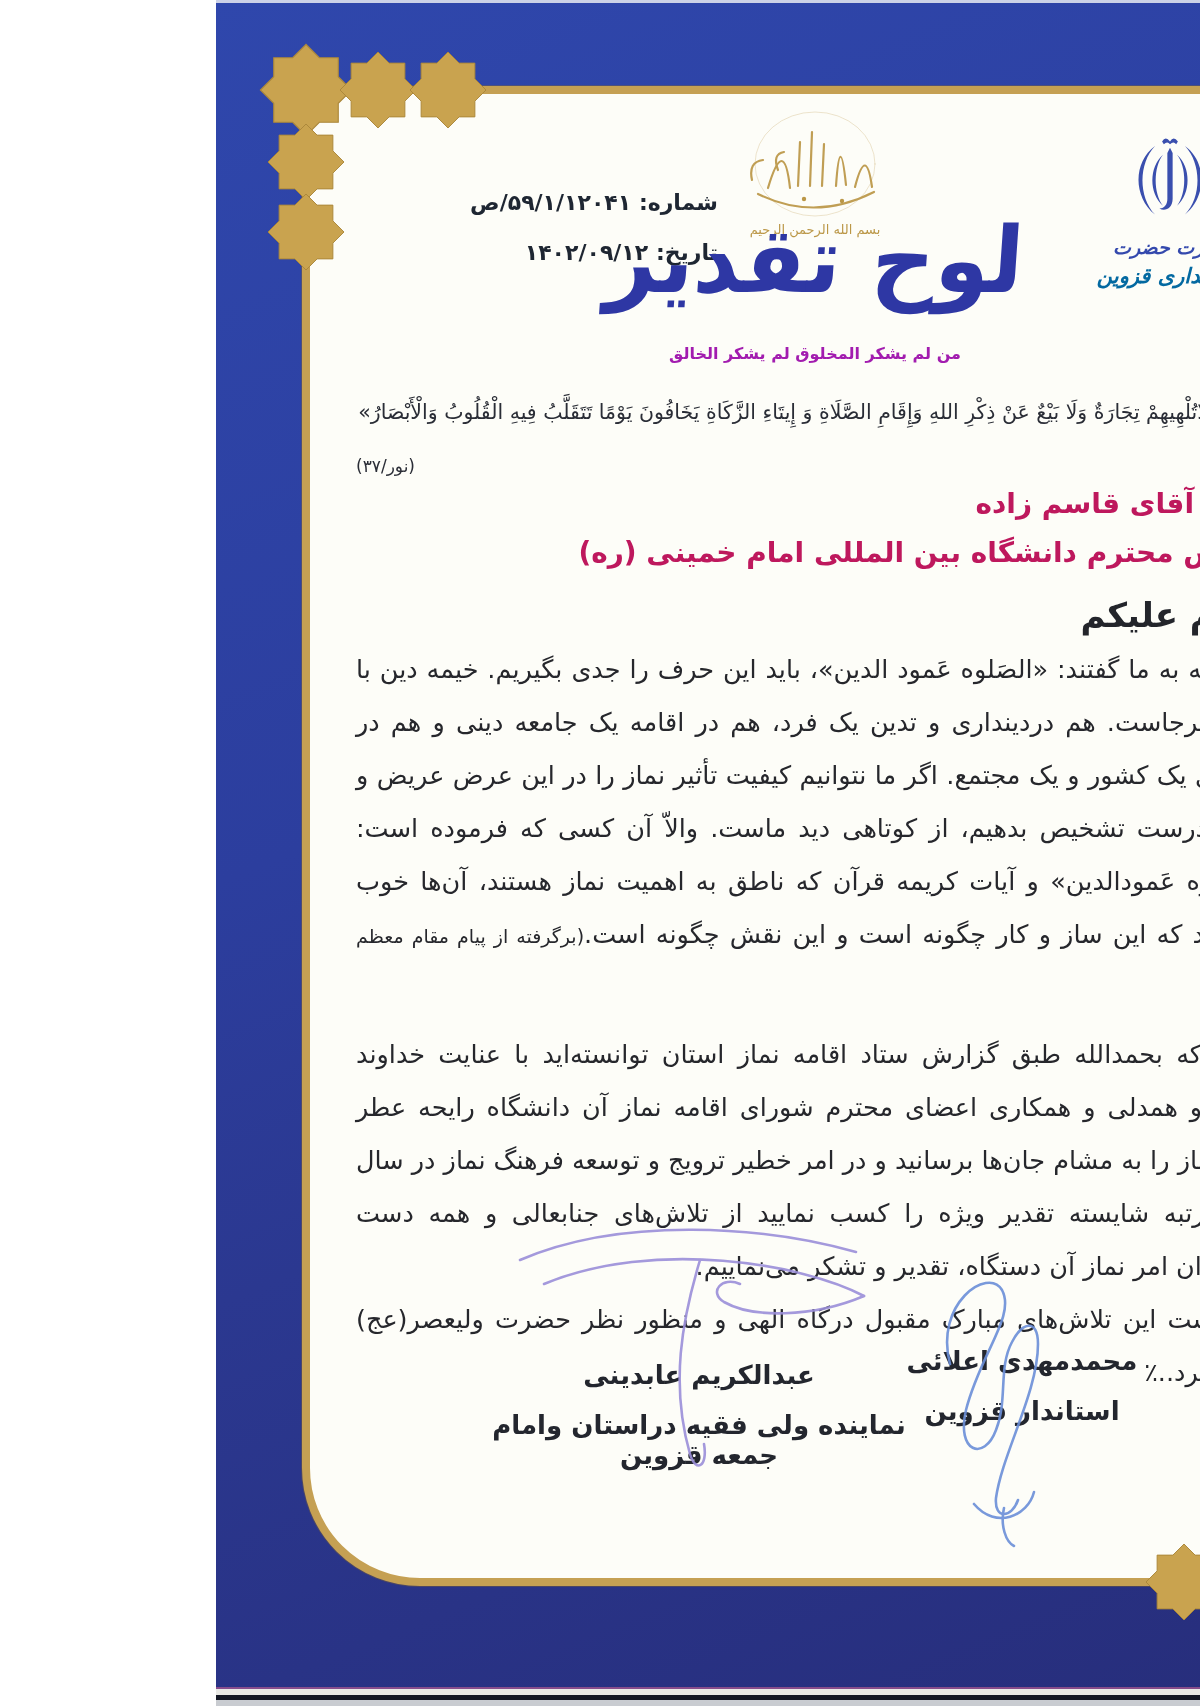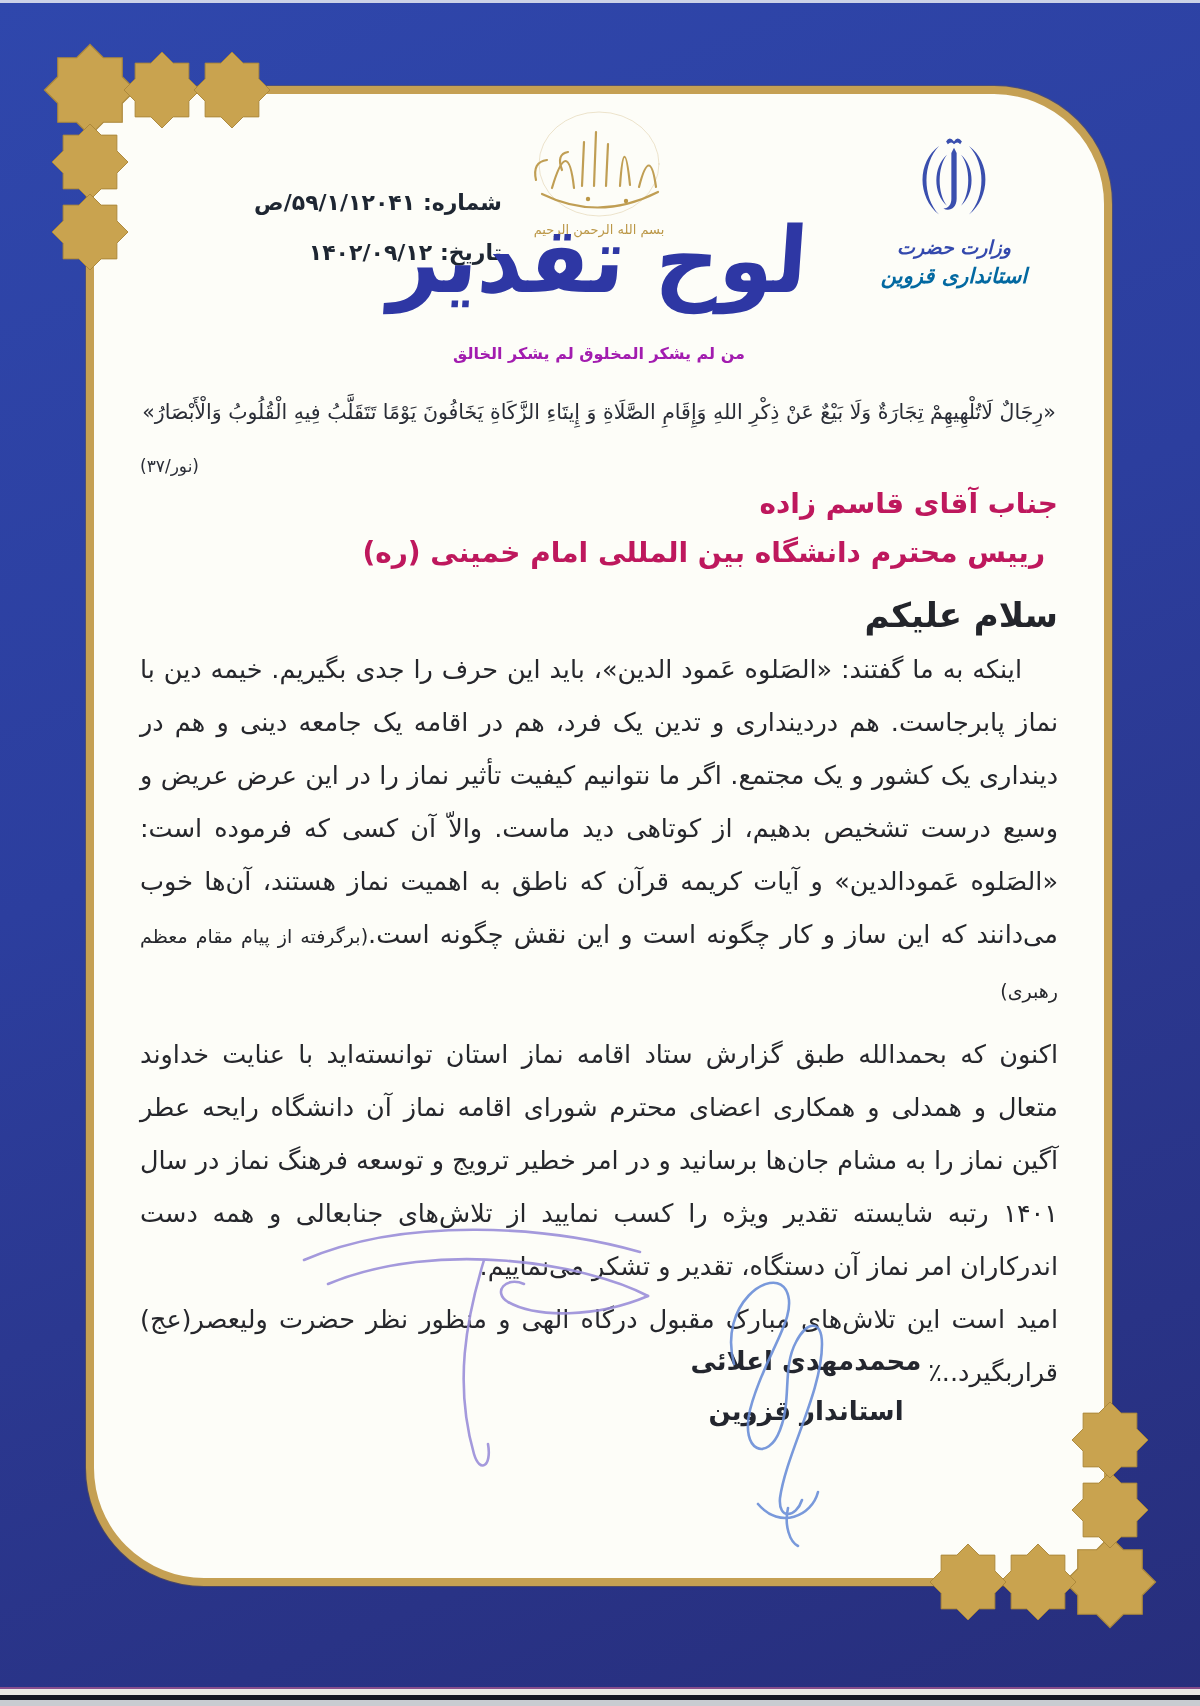--- a/index.html
+++ b/index.html
@@ -1,17 +1,17 @@
 <!DOCTYPE html>
 <html lang="fa" dir="rtl"><head>
 <meta charset="utf-8">
 <style>
   html,body{margin:0;padding:0;background:#ffffff;}
   .scan{
-    position:relative;width:1200px;height:1706px;overflow:hidden;
+    position:relative;width:984px;height:1706px;overflow:hidden;
     background:linear-gradient(158deg,#2f47ac 0%,#2c3e9e 42%,#2b3890 62%,#272e7c 100%);
     font-family:"DejaVu Sans",sans-serif;
   }
   .page{
     position:absolute;left:86px;top:86px;width:1026px;height:1500px;
     box-sizing:border-box;background:#fdfdf8;border:8px solid #c5a053;
     border-radius:14px 118px 14px 118px;
     box-shadow:0 0 0 1px rgba(140,105,35,.35);
   }
   .page *{direction:rtl;}
@@ -129,20 +129,24 @@
     <div class="body-block">
       <p class="p1"><span>اینکه به ما گفتند: «الصَلوه عَمود الدین»، باید این حرف را جدی بگیریم. خیمه دین با نماز پابرجاست. هم دردینداری و تدین یک فرد، هم در اقامه یک جامعه دینی و هم در دینداری یک کشور و یک مجتمع. اگر ما نتوانیم کیفیت تأثیر نماز را در این عرض عریض و وسیع درست تشخیص بدهیم، از کوتاهی دید ماست. والاّ آن کسی که فرموده است: «الصَلوه عَمودالدین» و آیات کریمه قرآن که ناطق به اهمیت نماز هستند، آن‌ها خوب می‌دانند که این ساز و کار چگونه است و این نقش چگونه است.</span><span class="source-note">(برگرفته از پیام مقام معظم رهبری)</span></p>
       <p>اکنون که بحمدالله طبق گزارش ستاد اقامه نماز استان توانسته‌اید با عنایت خداوند متعال و همدلی و همکاری اعضای محترم شورای اقامه نماز آن دانشگاه رایحه عطر آگین نماز را به مشام جان‌ها برسانید و در امر خطیر ترویج و توسعه فرهنگ نماز در سال ۱۴۰۱ رتبه شایسته تقدیر ویژه را کسب نمایید از تلاش‌های جنابعالی و همه دست اندرکاران امر نماز آن دستگاه، تقدیر و تشکر می‌نماییم.</p>
       <p>امید است این تلاش‌های مبارک مقبول درگاه الهی و منظور نظر حضرت ولیعصر(عج) قراربگیرد..٪</p>
     </div>
 
     <div class="sig-right">
       <p class="sig-name">محمدمهدی اعلائی</p>
       <p class="sig-title">استاندار قزوین</p>
     </div>
+    <div class="sig-left">
+      <p class="sig-name">عبدالکریم عابدینی</p>
+      <p class="sig-title">نماینده ولی فقیه دراستان وامام جمعه قزوین</p>
+    </div>
 
     <svg class="scribble-blue" viewBox="0 0 230 290">
       <g stroke="#6b8fd8" fill="none" stroke-width="2.6" stroke-linecap="round" opacity=".9">
         <path d="M46,106 C30,46 84,8 98,32 C112,58 76,96 62,152 C52,194 80,204 92,172 C104,142 94,110 108,84 C118,64 134,60 134,86 C134,134 98,196 92,240 C90,262 108,260 114,242"></path>
         <path d="M70,246 C92,272 124,258 130,234"></path>
         <path d="M100,250 C96,268 102,284 110,288"></path>
       </g>
     </svg>
     <svg class="scribble-purple" viewBox="0 0 390 300">
       <g stroke="#9b8fd9" fill="none" stroke-width="2.6" stroke-linecap="round" opacity=".9">

